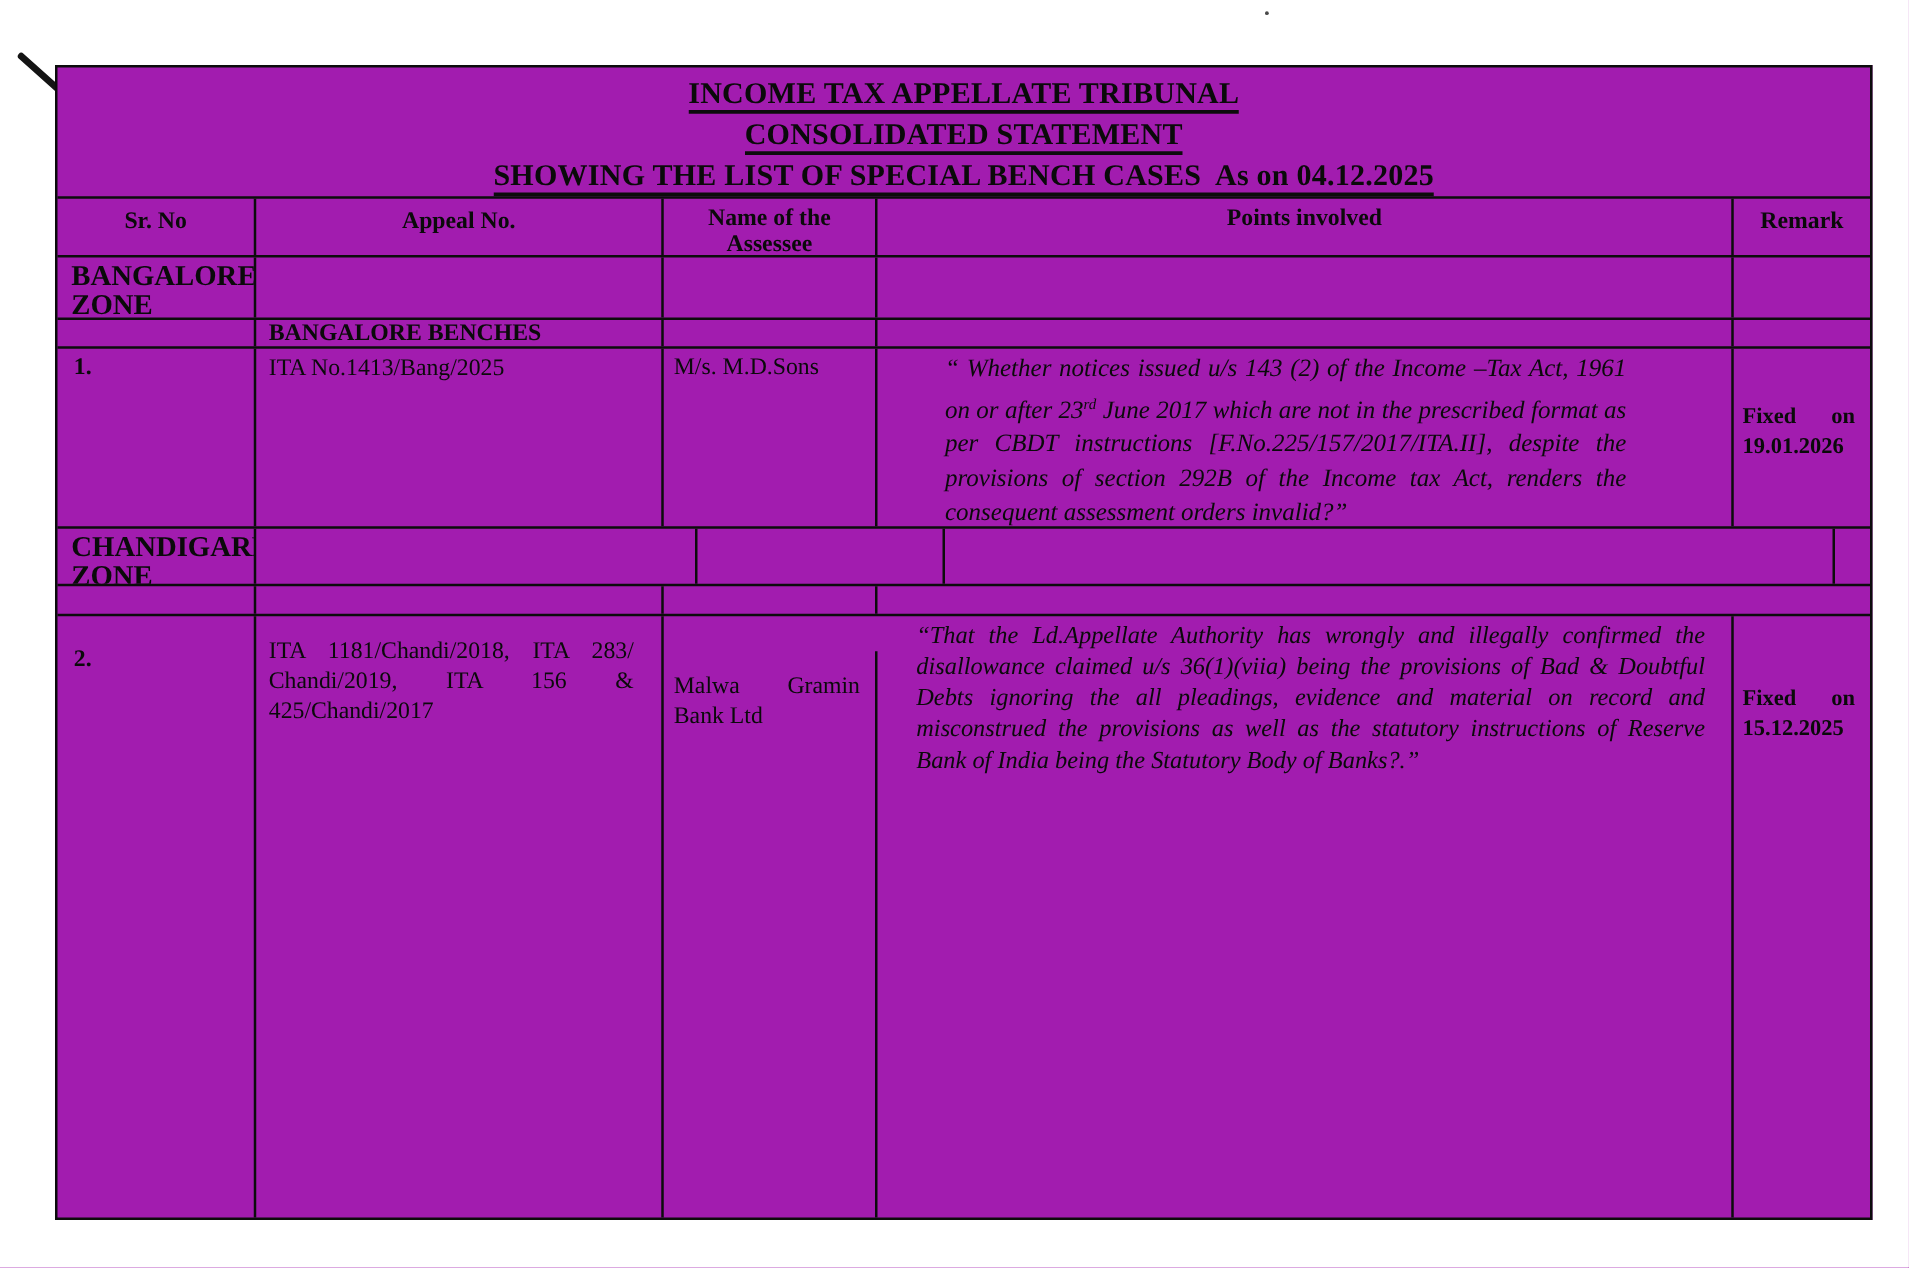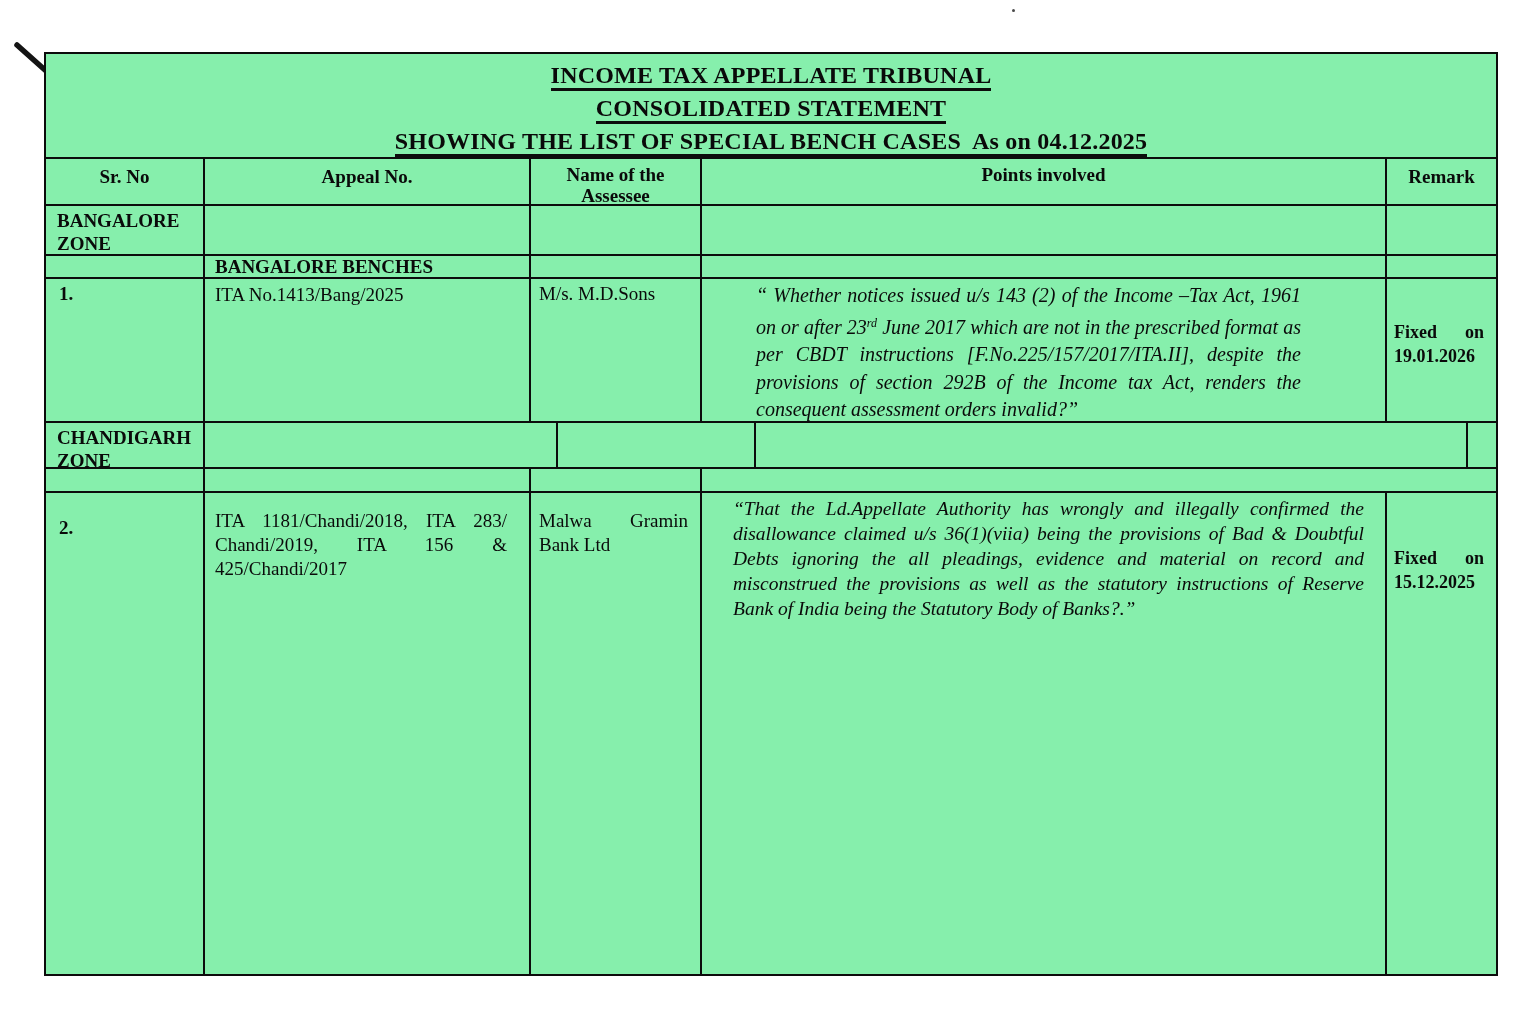--- a/index.html
+++ b/index.html
@@ -22,21 +22,21 @@
   .sp4 { left: 1130px; top: 753px; width: 6px; height: 5px; opacity:.92; border-radius: 40% 60% 50% 50%; }
   .sp5 { left: 1112px; top: 965px; width: 3px; height: 3px; opacity:.5; }
 
   
   .doc {
     position: absolute;
     left: 44px; top: 52px;
     width: 1454px; height: 924px;
     border: 2px solid #0c0c0c;
     display: flex; flex-direction: column;
-    background: #86efac;
+    background: #a21caf;
   }
 
   
   .title-block { height: 105px; border-bottom: 2px solid #0c0c0c; text-align: center; padding-top: 6px; }
   .t-line { line-height: 30px; }
   .t-line span {
     font-weight: 700; font-size: 24px; letter-spacing: .2px; white-space: pre;
     border-bottom: 3px solid #0c0c0c; padding-bottom: 0px;
   }
 
@@ -51,31 +51,31 @@
   .r-benches1 { height: 23px; }
   .r-case1    { height: 144px; }
   .r-zone2    { height: 46px; gap: 27px; }
   .r-benches2 { height: 24px; }
   .r-case2    { flex: 1; border-bottom: none; }
 
   .hc { font-weight: 700; font-size: 19px; text-align: center; padding-top: 7px; line-height: 21px; }
   .hc.assessee { padding: 5px 8px 0 8px; }
   .hc.points   { padding-top: 5px; }
 
-  .zone-cell { font-weight: 700; font-size: 19px; line-height: 23px; padding: 3px 24px 0 11px; }
+  .zone-cell { font-weight: 700; font-size: 23px; line-height: 23px; padding: 3px 24px 0 11px; }
   .bench-cell { font-weight: 700; font-size: 19px; line-height: 20px; padding: 1px 0 0 10px; white-space: nowrap; }
 
   .sr-cell { font-size: 19px; font-weight: 700; padding: 4px 0 0 13px; }
   .r-case2 .sr-cell { padding-top: 24px; }
 
   .appeal-cell { font-size: 19px; padding: 4px 10px 0 10px; line-height: 24px; }
   .r-case2 .appeal-cell { padding: 16px 22px 0 10px; }
 
   .assessee-cell { font-size: 19px; padding: 3px 12px 0 8px; line-height: 24px; }
-  .r-case2 .assessee-cell { padding-top: 16px; }
+  .r-case2 .assessee-cell { padding-top: 16px; margin-top: 28px; }
 
   
   .jlines > div { text-align: justify; text-align-last: justify; }
   .jlines > div:last-child { text-align-last: left; }
 
   .points-cell { font-style: italic; }
   .points-cell p { text-align: justify; }
   .r-case1 .points-cell { padding: 3px 84px 0 54px; }
   .r-case1 .points-cell p { font-size: 20px; line-height: 27.5px; }
   .r-case2 .points-cell { padding: 3px 21px 0 31px; }

